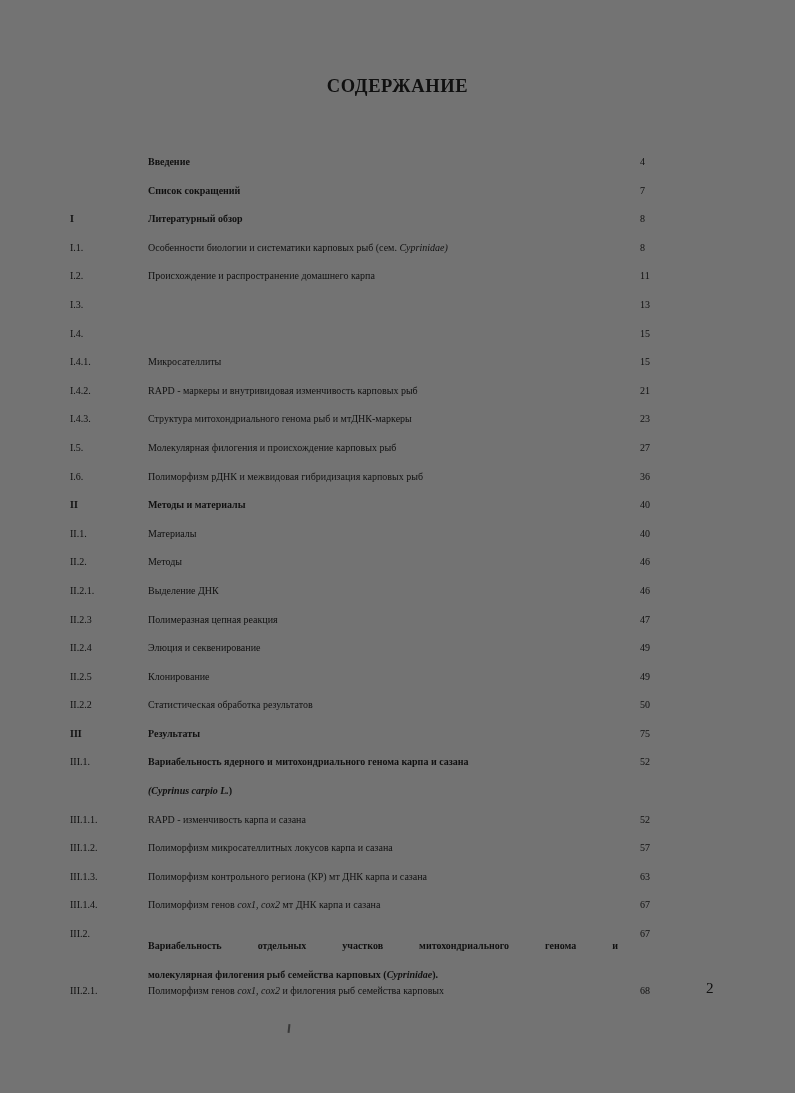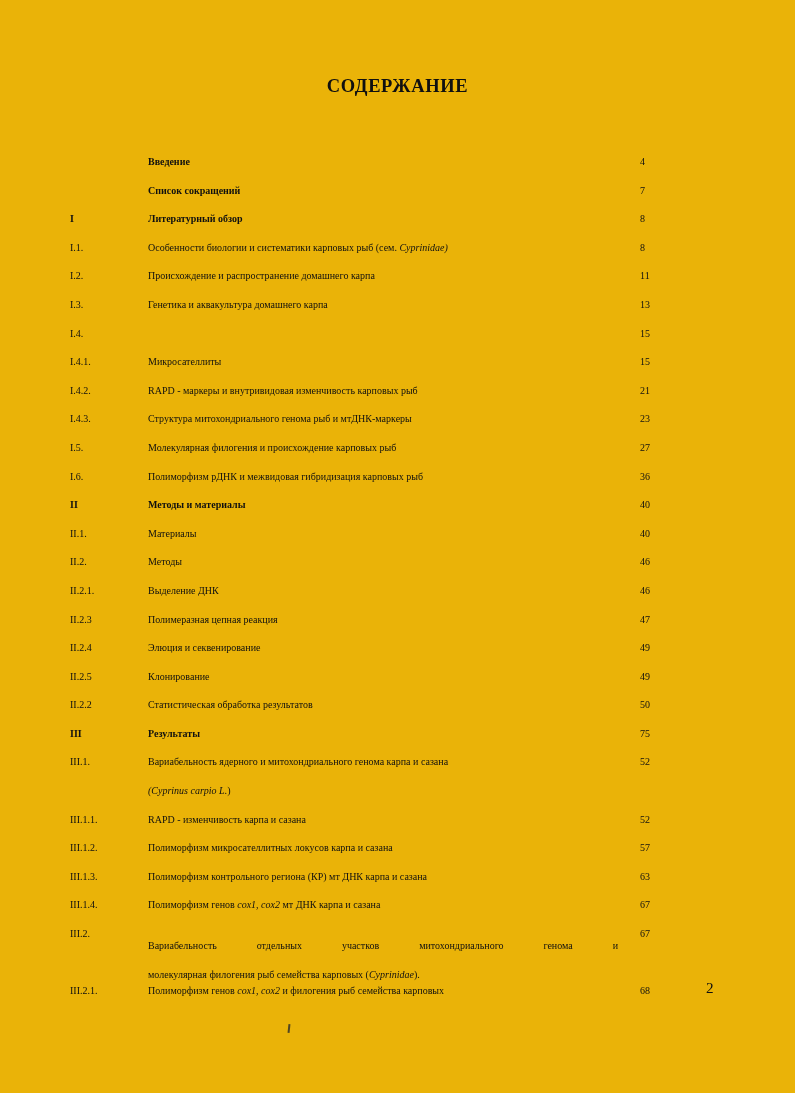--- a/index.html
+++ b/index.html
@@ -13,21 +13,21 @@
     height: 1093px;
     position: relative;
     font-family: "Liberation Serif", "DejaVu Serif", serif;
     color: #101010;
     overflow: hidden;
   }
 
   .page {
     position: absolute;
     inset: 0;
-    background: #eab308;
+    background: #737373;
   }
 
   
   .doc-title {
     position: absolute;
     top: 76px;
     left: 0;
     width: 795px;
     text-align: center;
     font-size: 18.5px;
@@ -81,20 +81,21 @@
   .toc-row.bold .title-cell {
     font-weight: bold;
   }
 
   
   .toc-row.two-line {
     min-height: 57.2px;
   }
   .title-cell.wrap {
     white-space: normal;
+    font-weight: bold;
   }
   .title-cell.justify {
     text-align: justify;
     text-align-last: justify;
     width: 470px;
     margin-top: 12px;
   }
   .title-cell.justify .line2 {
     display: block;
     text-align: right;
@@ -154,21 +155,20 @@
         <div class="title-cell"><span>Особенности биологии и систематики карповых рыб (сем. </span><i>Cyprinidae)</i></div>
         <div class="page-no">8</div>
       </div>
       <div class="toc-row">
         <div class="num">I.2.</div>
         <div class="title-cell"><span>Происхождение и распространение домашнего карпа</span></div>
         <div class="page-no">11</div>
       </div>
       <div class="toc-row">
         <div class="num">I.3.</div>
-        <div class="title-cell"><span>Генетика и аквакультура домашнего карпа</span></div>
         <div class="page-no">13</div>
       </div>
       <div class="toc-row">
         <div class="num">I.4.</div>
         <div class="page-no">15</div>
       </div>
       <div class="toc-row">
         <div class="num">I.4.1.</div>
         <div class="title-cell"><span>Микросателлиты</span></div>
         <div class="page-no">15</div>

